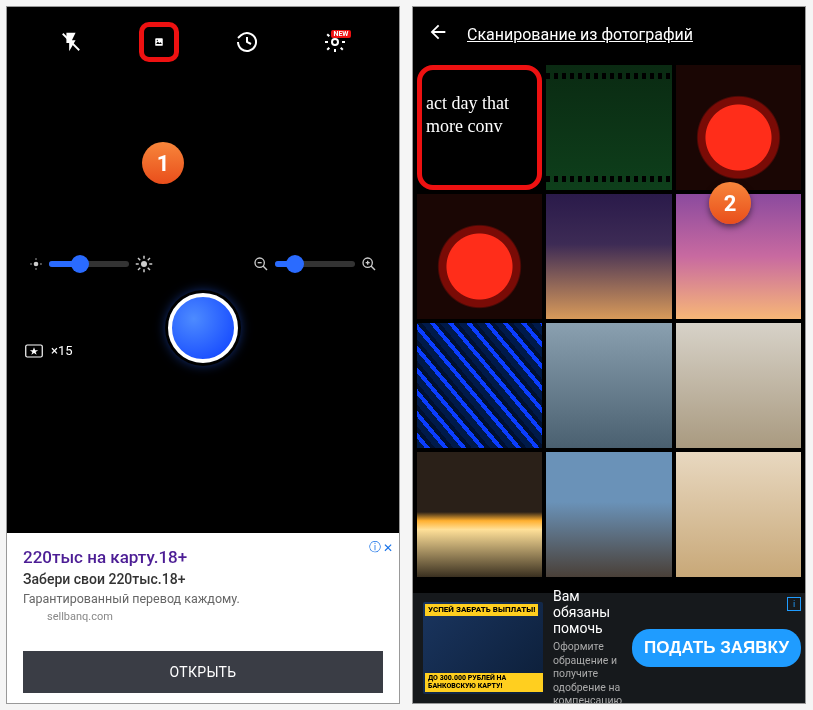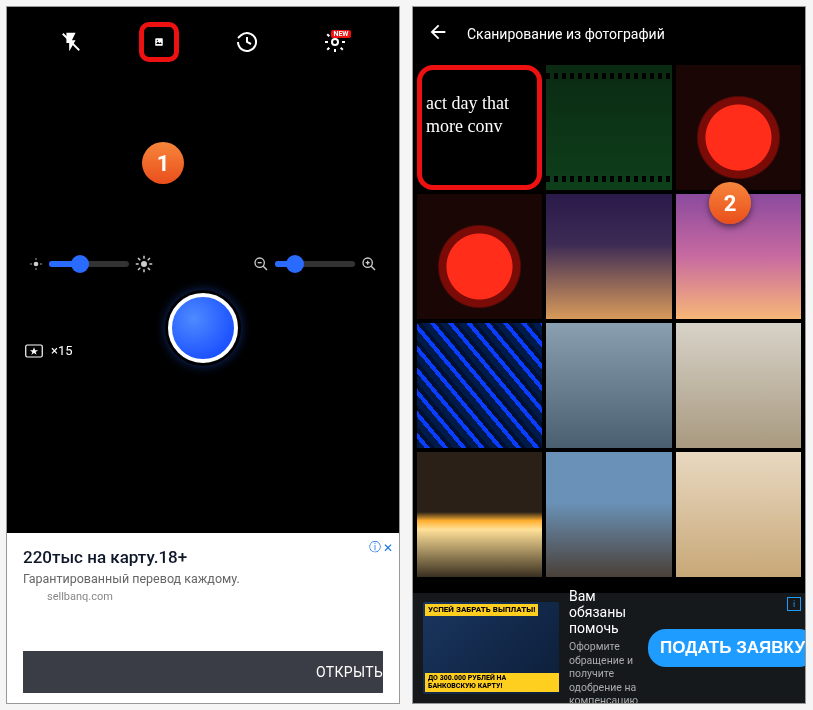--- a/index.html
+++ b/index.html
@@ -111,42 +111,42 @@
     background: #fff;
     padding: 14px 16px 10px;
     position: relative;
     display: flex; flex-direction: column; gap: 4px;
   }
   .ad-close {
     position: absolute; top: 6px; right: 6px;
     color: #1a73e8; font-size: 12px;
     display: flex; align-items: center; gap: 2px;
   }
-  .ad1 .headline { font-size: 17px; color: #0f172a; font-weight: 500; }
+  .ad1 .headline { font-size: 17px; color: #4c1d95; font-weight: 500; }
   .ad1 .sub { font-size: 14px; color: #333; font-weight: 500; }
   .ad1 .desc { font-size: 12.5px; color: #666; }
   .ad1 .domain { font-size: 11px; color: #888; margin-left: 24px; }
   .ad1 .cta {
     margin-top: auto;
     background: #3a3d45;
     color: #fff;
-    text-align: right;
+    text-align: center;
     padding: 13px 0;
     font-size: 14px;
     letter-spacing: .3px;
   }
   
   .titlebar {
     height: 54px;
     background: #000;
     display: flex; align-items: center;
     padding: 0 14px;
     gap: 18px;
   }
-  .titlebar .title { color: #fff; font-size: 14px; }
+  .titlebar .title { color: #fff; font-size: 16px; text-decoration: underline; }
   .gallery-grid {
     flex: 1;
     display: grid;
     grid-template-columns: repeat(3, 1fr);
     grid-auto-rows: 125px;
     gap: 4px;
     padding: 4px;
     background: #000;
     overflow: hidden;
   }
@@ -179,21 +179,21 @@
   .ad2 {
     height: 110px;
     background: #16191c;
     display: flex;
     gap: 10px;
     padding: 8px 10px;
     align-items: center;
     position: relative;
   }
   .ad2 .img {
-    width: 136px; height: 92px;
+    width: 120px; height: 92px;
     background: linear-gradient(135deg,#1a355f,#0c1e38);
     position: relative;
     flex-shrink: 0;
     border-radius: 2px;
     overflow: hidden;
   }
   .ad2 .img .ylw {
     position: absolute; left: 2px; top: 2px;
     background: #ffcf1f; color: #000;
     font-size: 8px; font-weight: 800;
@@ -319,20 +319,21 @@
       <span>×15</span>
     </div>
   </div>
 
   <div class="ad1">
     <div class="ad-close">
       <span>ⓘ</span>
       <span>✕</span>
     </div>
     <div class="headline">220тыс на карту.18+</div>
+    <div class="sub">Забери свои 220тыс.18+</div>
     <div class="desc">Гарантированный перевод каждому.</div>
     <div class="domain">sellbanq.com</div>
     <div class="cta">ОТКРЫТЬ</div>
   </div>
 </div>
 
 <div class="phone">
   <div class="titlebar">
     <div>
       <svg width="22" height="22" viewBox="0 0 24 24">

